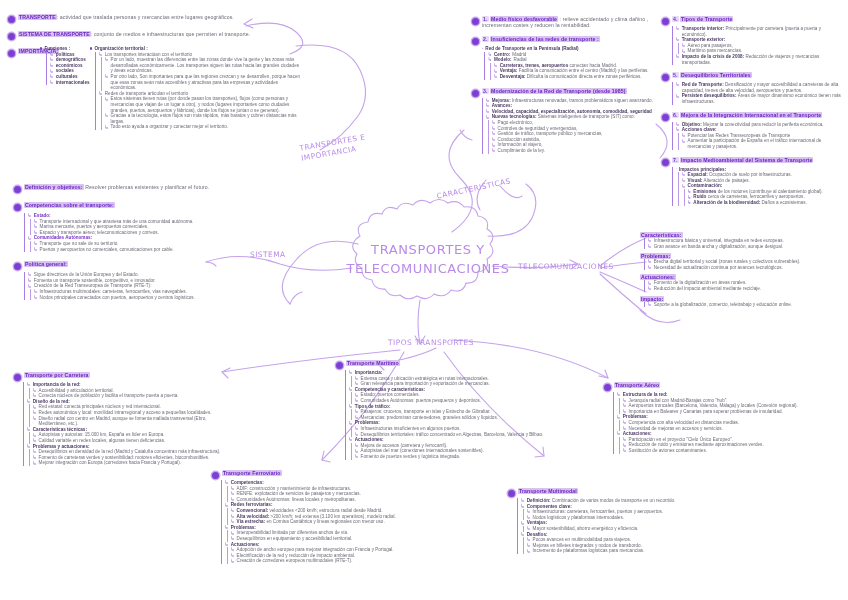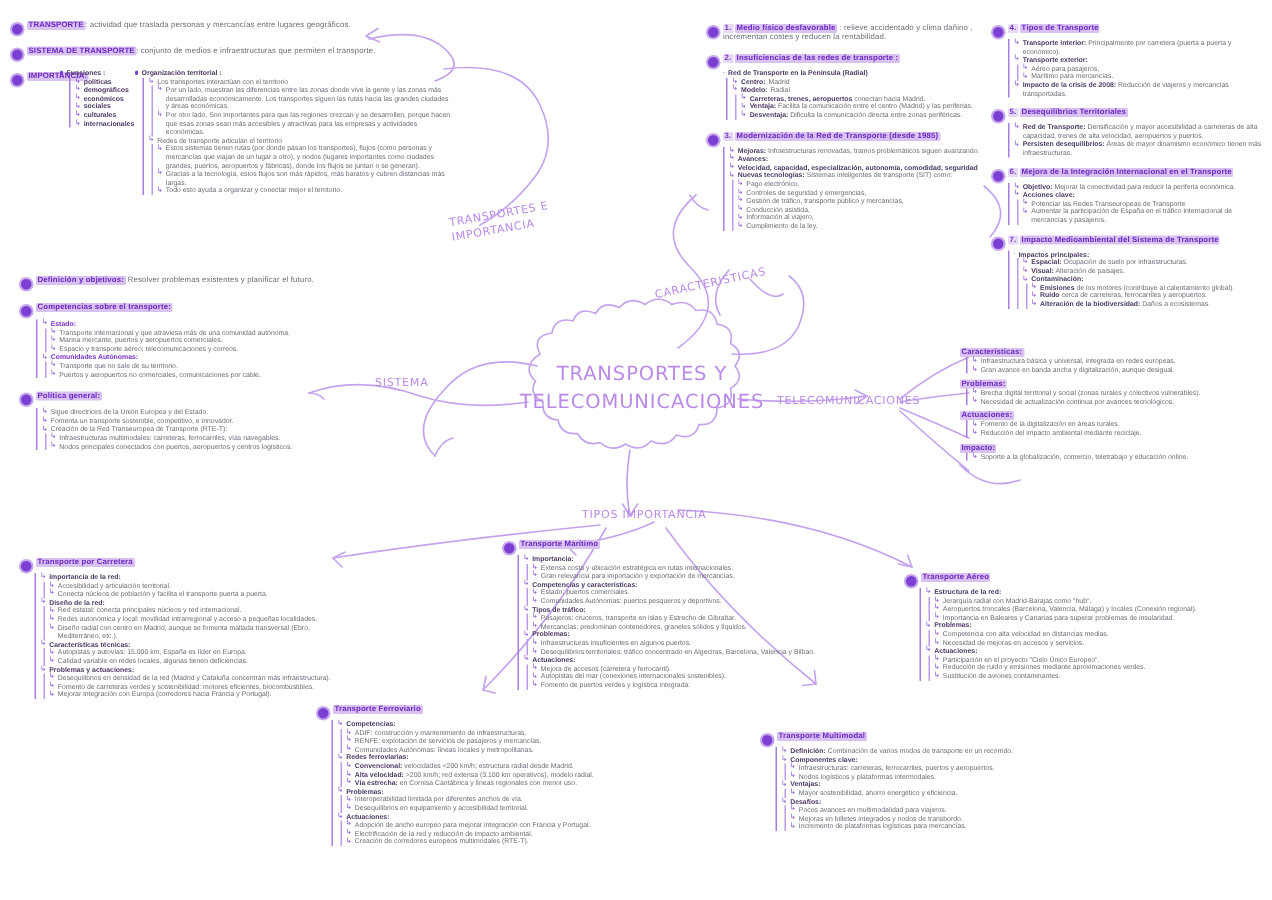--- a/index.html
+++ b/index.html
@@ -100,21 +100,21 @@
       <path d="M656 124 q20 16 4 34"></path>
       <path d="M640 310 q18 18 40 10"></path>
     </g>
   </svg>
 
   <div class="hand" style="left:300px;top:138px;transform:rotate(-10deg);">TRANSPORTES E
 IMPORTANCIA</div>
   <div class="hand" style="left:436px;top:184px;transform:rotate(-12deg);">CARACTERISTICAS</div>
   <div class="hand" style="left:250px;top:250px;">SISTEMA</div>
   <div class="hand" style="left:518px;top:262px;">TELECOMUNICACIONES</div>
-  <div class="hand" style="left:388px;top:338px;">TIPOS IMPORTANCIA</div>
+  <div class="hand" style="left:388px;top:338px;">TIPOS TRANSPORTES</div>
 
   <div class="centre">
     <div class="label">
       <div class="l1">TRANSPORTES Y</div>
       <div class="l2">TELECOMUNICACIONES</div>
     </div>
   </div>
 
   <div class="block" style="left:8px;top:14px;width:290px;">
     <div class="hdr">

